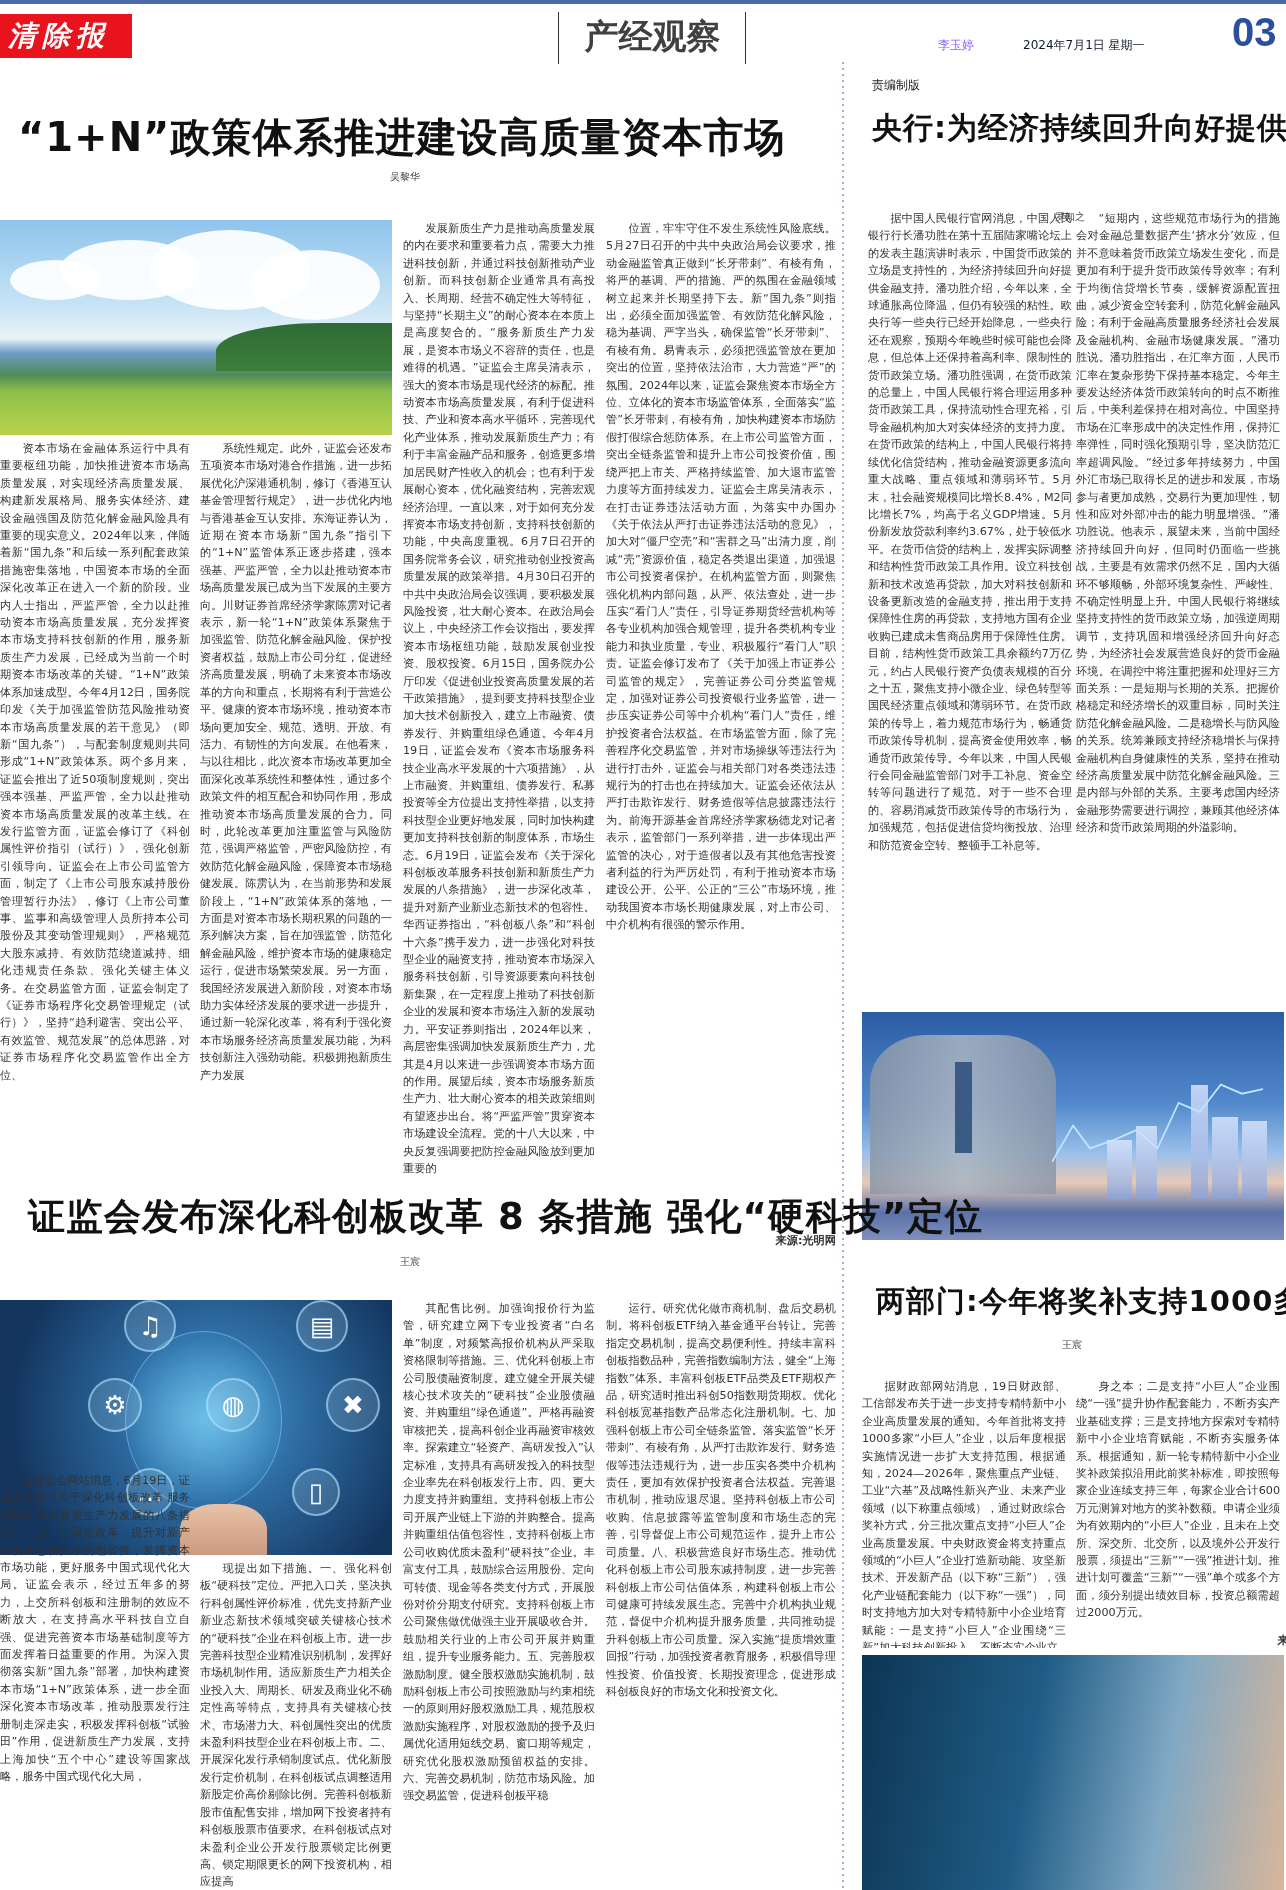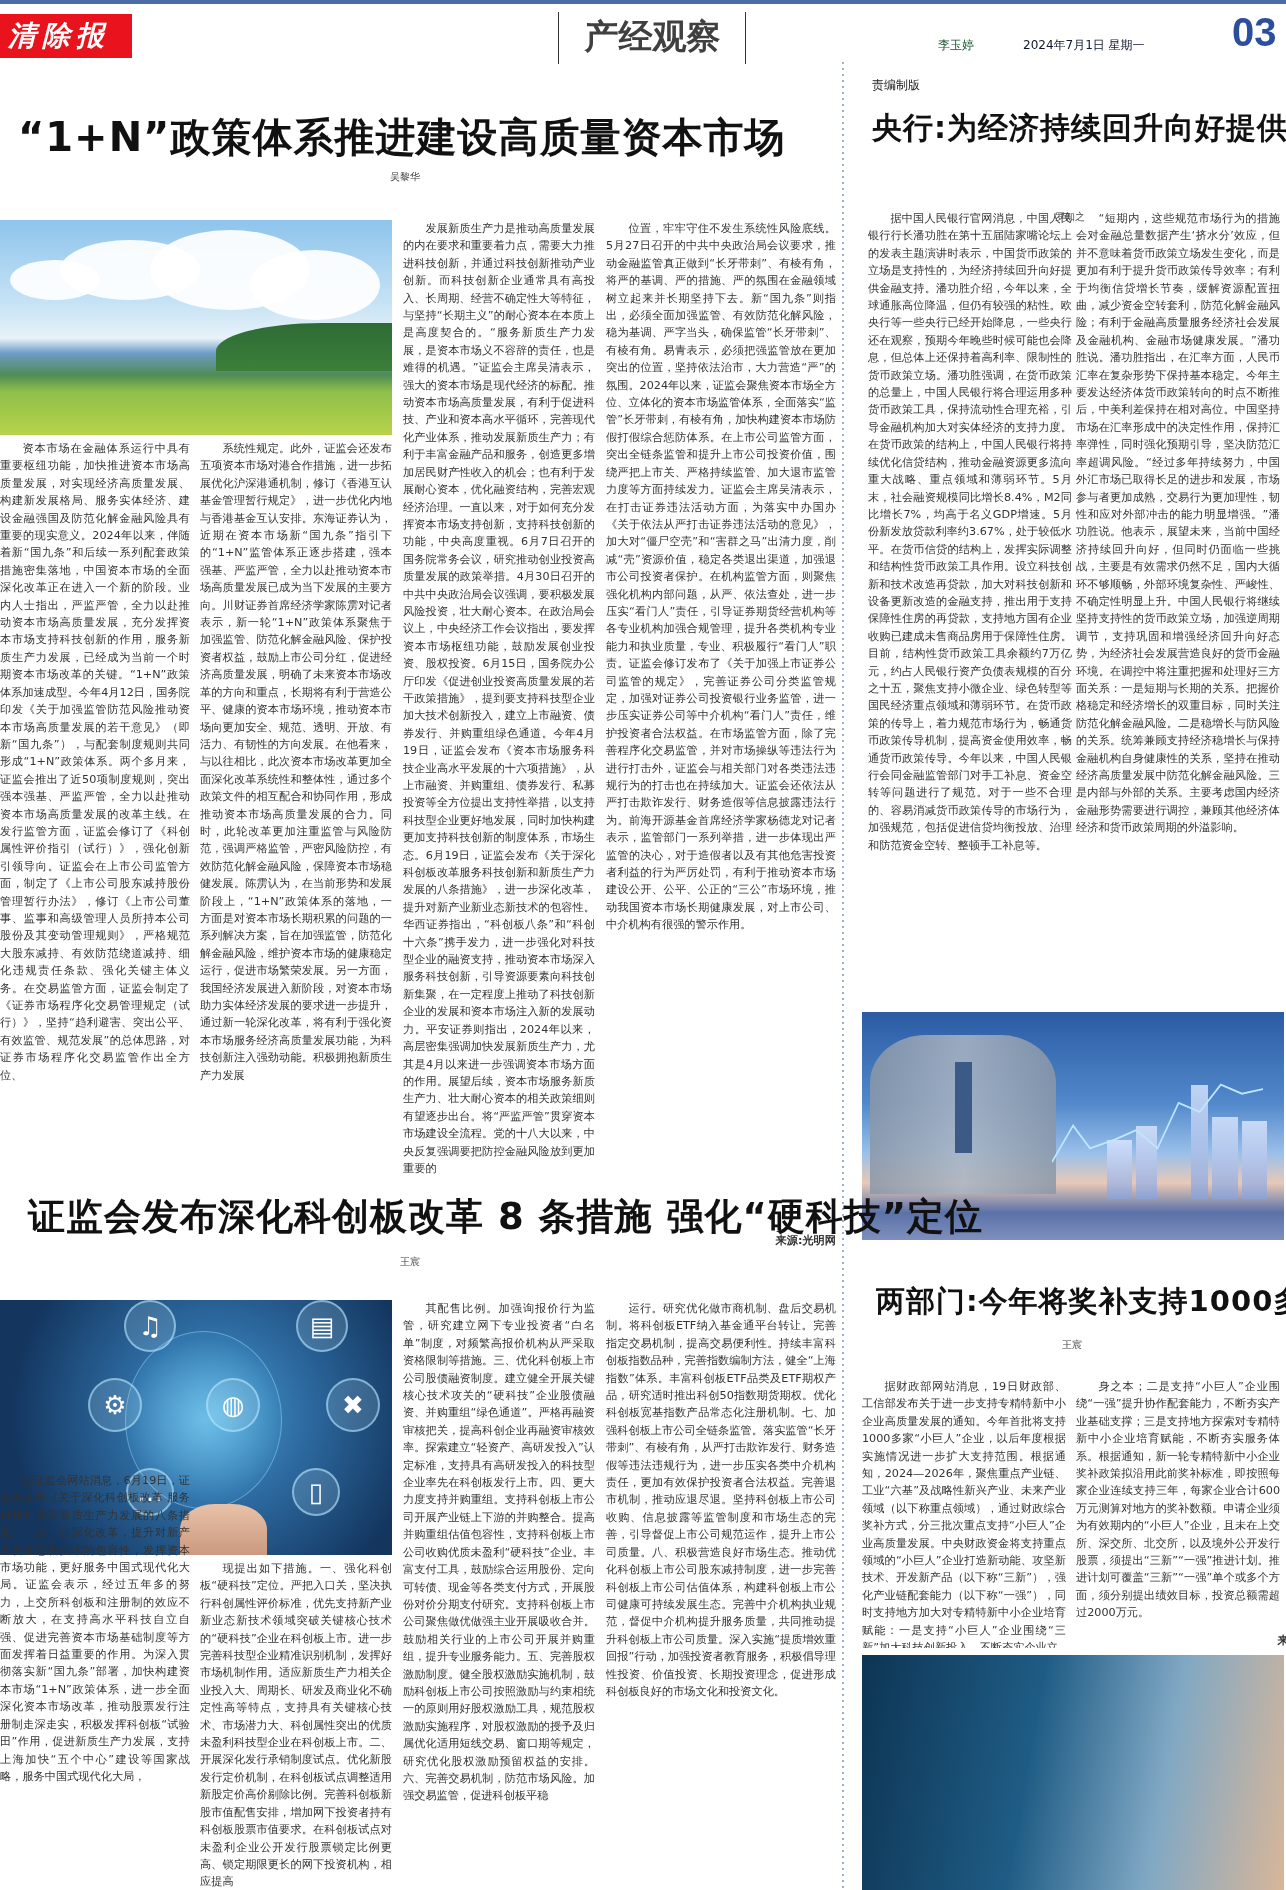--- a/index.html
+++ b/index.html
@@ -8,21 +8,21 @@
 
   .topbar { position: absolute; left: 0; top: 0; width: 1286px; height: 4px; background: #4a6aa8; }
   .masthead { position: absolute; left: 0; top: 4px; width: 1286px; height: 56px; }
   .logo { position: absolute; left: 0; top: 10px; width: 132px; height: 44px; background: #e8131c; color: #fff;
           font-family: "DejaVu Serif", serif; font-style: italic; font-weight: bold; font-size: 28px;
           letter-spacing: 6px; line-height: 44px; padding-left: 8px; }
   .section-div-l { position: absolute; left: 558px; top: 8px; width: 1px; height: 52px; background: #333; }
   .section-div-r { position: absolute; left: 745px; top: 8px; width: 1px; height: 52px; background: #333; }
   .section-name { position: absolute; left: 570px; top: 10px; width: 165px; text-align: center; font-weight: bold; font-size: 34px; color: #404040; }
   .editor { position: absolute; left: 872px; top: 33px; font-size: 12px; color: #222; margin-top: 40px; }
-  .editor-name { position: absolute; left: 938px; top: 33px; font-size: 12px; color: #14532d; }
+  .editor-name { position: absolute; left: 938px; top: 33px; font-size: 12px; color: #8b5cf6; }
   .pub-date { position: absolute; left: 1023px; top: 33px; font-size: 12px; color: #0f172a; }
   .page-num { position: absolute; left: 1232px; top: 6px; font-weight: bold; font-size: 40px; color: #2b4f9c; font-family: "Liberation Sans", sans-serif; }
 
   .vsep { position: absolute; left: 840px; top: 60px; width: 6px; height: 1830px;
           background-image: radial-gradient(circle, #9ab2cf 1px, transparent 1.3px); background-size: 6px 6px; }
 
   .headline { position: absolute; font-weight: bold; color: #111; white-space: nowrap; letter-spacing: 1px; }
   .byline { position: absolute; font-size: 10px; color: #444; font-family: "DejaVu Serif", serif; }
 
   .photo { position: absolute; overflow: hidden; }

